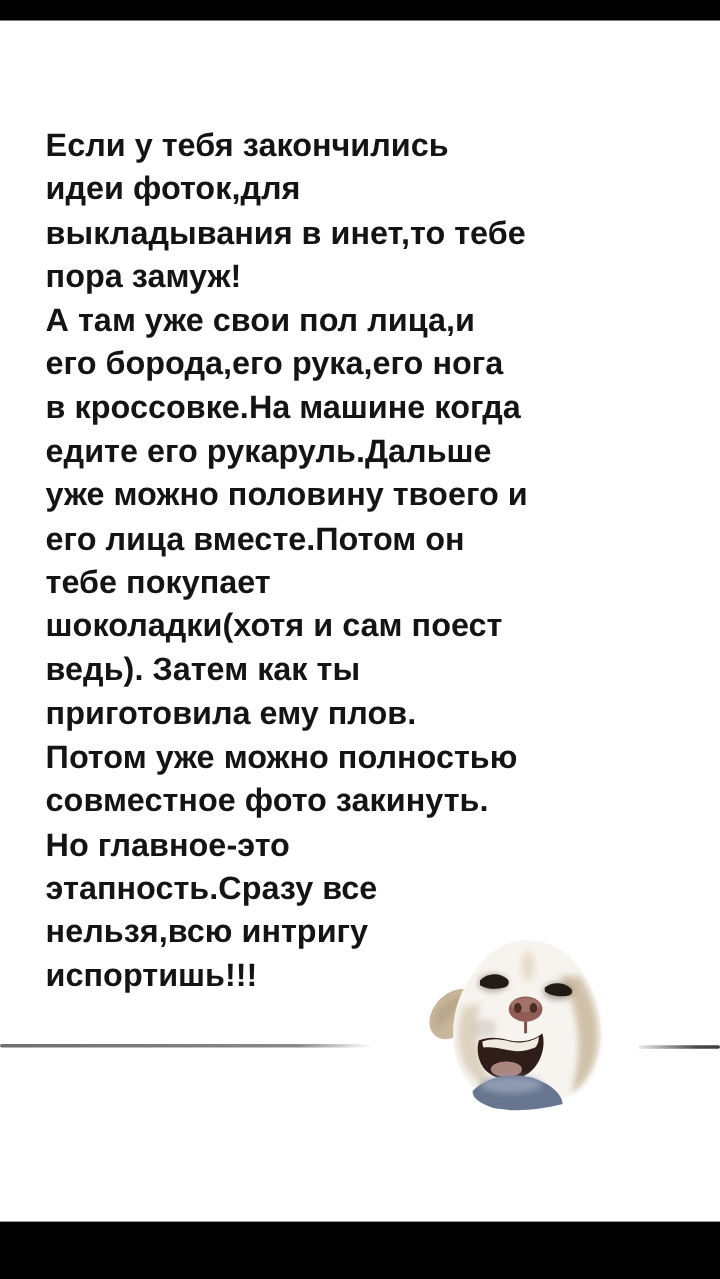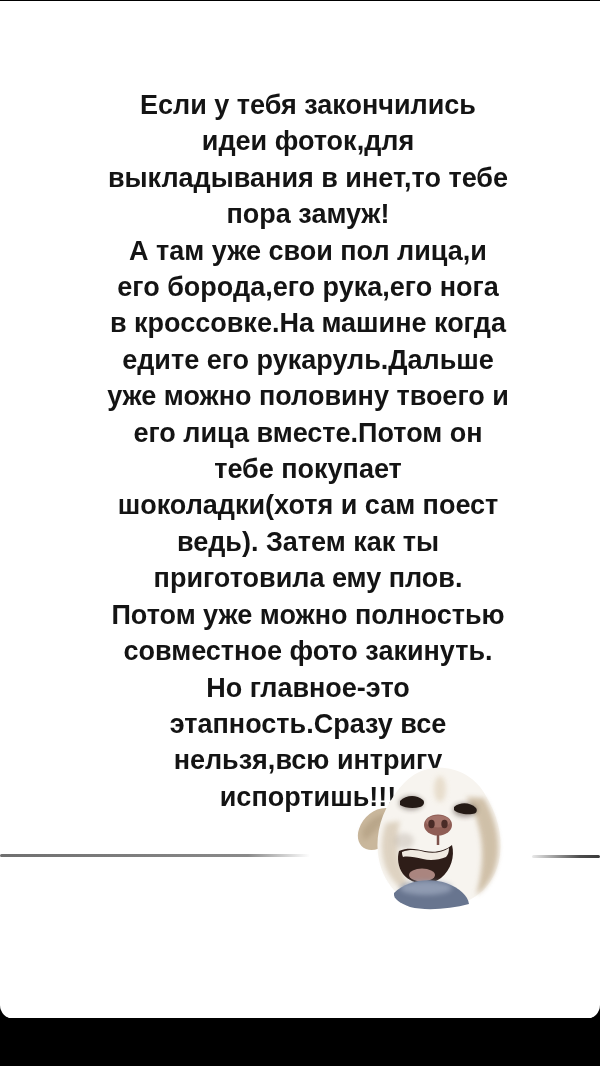--- a/index.html
+++ b/index.html
@@ -2,24 +2,23 @@
 <html style="--bg: #000000; --canvas: #ffffff; --text: #141414; --divider: #7e7e7e; --dog-face: #f7f4ef; --dog-fur: #c9b79c; --dog-eye: #241a15; --dog-nose: #8f5d55; --dog-mouth: #2e1d18; --dog-teeth: #f0eae1; --dog-tongue: #b18b85; --dog-chest: #68758f;"><head>
 <meta charset="utf-8">
 <style>
   html,body{margin:0;padding:0;}
   body{
     width:600px;height:1066px;overflow:hidden;position:relative;
     background:var(--bg,#000);
     font-family:"Liberation Sans",sans-serif;
   }
   .story-canvas{
-    position:absolute;left:0;top:1px;width:600px;height:1018px;
+    position:absolute;left:0;top:17px;width:600px;height:1018px;
     background:var(--canvas,#fff);
     border-radius:0 0 14px 14px;
-    text-align:center;
   }
   .story-text{
     position:absolute;left:38px;top:86px;width:540px;
     font-weight:700;font-size:27px;line-height:36.4px;
     color:var(--text,#141414);
     white-space:pre-line;letter-spacing:0px;
   }
   .divider{position:absolute;height:3px;border-radius:2px;}
   .divider-left{
     left:0;top:853px;width:310px;

